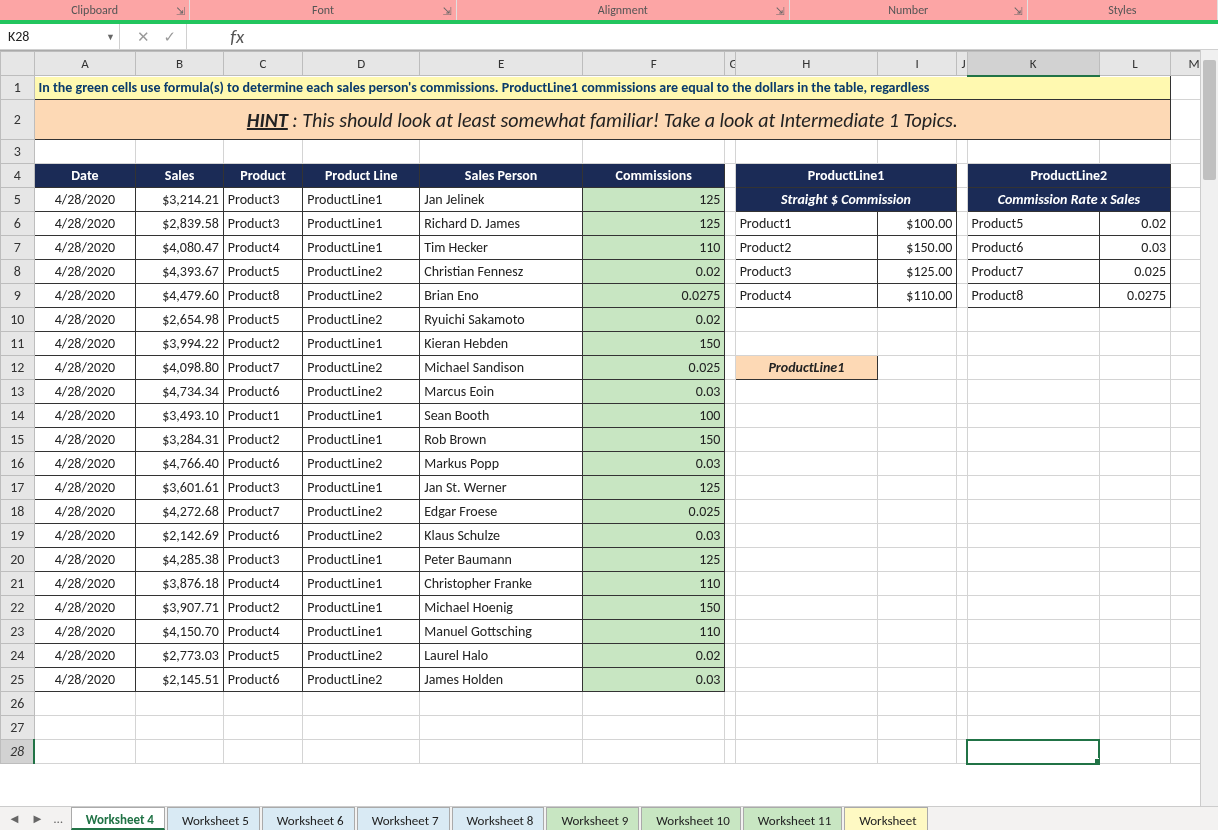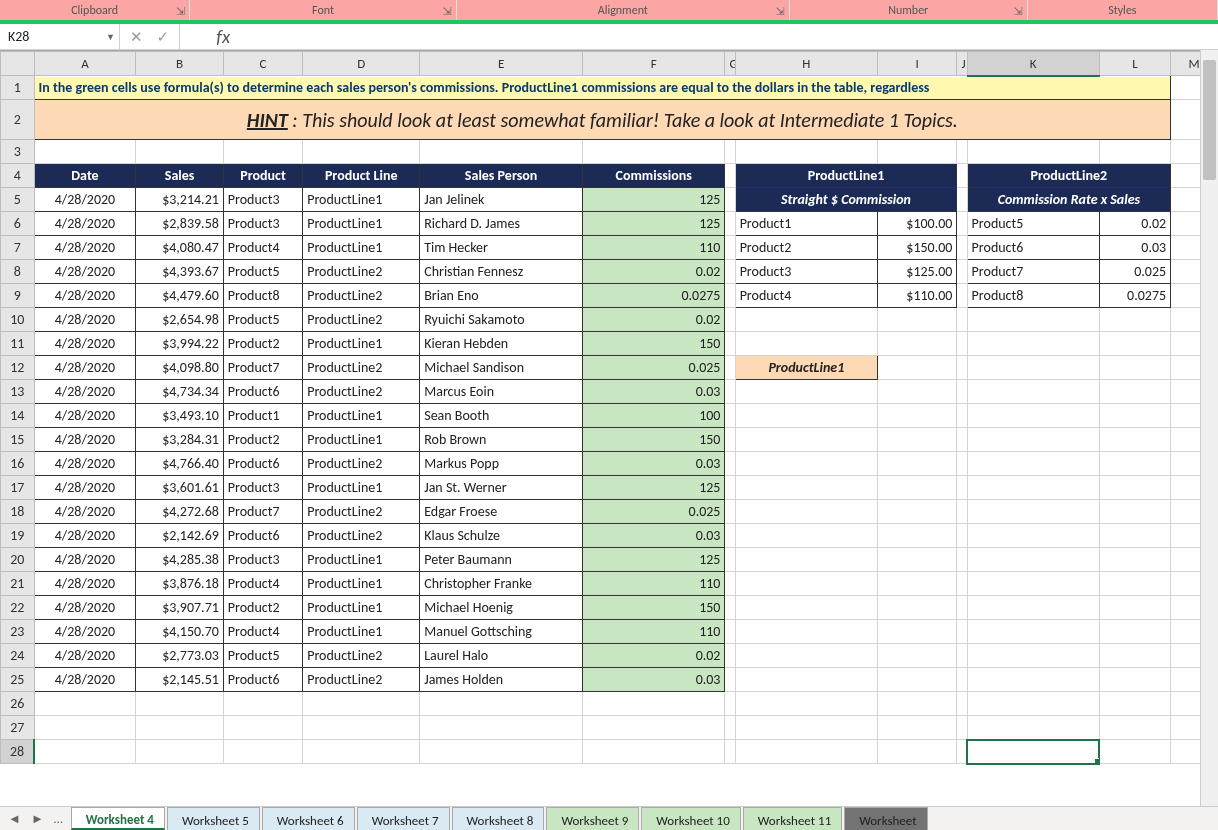--- a/index.html
+++ b/index.html
@@ -3,55 +3,55 @@
 <meta charset="utf-8">
 <style>
   * { box-sizing: border-box; margin: 0; padding: 0; }
   body { font-family: Calibri, Arial, sans-serif; font-size: 14px; background: #f3f2f1; overflow: hidden; width:1218px; height:830px; position:relative; color:#222;}
   
   .ribbon-groups { display:flex; height:24px; background:#fca5a5; border-bottom:4px solid #22c55e; font-size:12px; color:#555;}
   .ribbon-group { display:flex; align-items:center; justify-content:center; position:relative; border-right:1px solid #e0e0e0;}
   .ribbon-group .lnch { position:absolute; right:4px; bottom:2px; font-size:11px; color:#666;}
   .g-clip{width:200px;} .g-font{width:280px;} .g-align{width:350px;} .g-num{width:250px;} .g-styles{width:200px;}
 
-  .namebar { display:flex; height:26px; background:#fff; border-bottom:1px solid #d0d0d0; align-items:stretch;}
+  .namebar { display:flex; height:26px; background:#fff; border-bottom:1px solid #d0d0d0; align-items:stretch;gap:7px;}
   .namebox { width:120px; display:flex; align-items:center; border-right:1px solid #d0d0d0; padding:0 4px 0 8px; justify-content:space-between;}
   .namebox .dd{font-size:9px;color:#666;}
   .fx-btns { display:flex; align-items:center; gap:14px; padding:0 10px; color:#999; border-right:1px solid #d0d0d0;}
   .fx-label { display:flex; align-items:center; padding:0 8px; font-style:italic; color:#555; font-size:19px;margin-left:28px;}
   .formula-input { flex:1; border:none; background:#fff; padding:0 6px; }
 
   .grid-wrap{position:absolute; top:50px; left:0; right:0; bottom:24px; background:#fff; border-top:1px solid #aaa;}
   
   table.grid { border-collapse:collapse; table-layout:fixed; width:100%; }
   .grid th, .grid td { border:1px solid #d4d4d4; height:24px; font-size:14px; overflow:hidden; white-space:nowrap; padding:0 4px;}
   .grid thead th { background:#e6e6e6; text-align:center; font-weight:normal; color:#333; border-color:#bdbdbd; font-size:13px; position:relative;}
   .grid thead th.sel { background:#d2d2d2; border-bottom:2px solid #217346;}
   .rowhdr { background:#e6e6e6; text-align:center; color:#333; border-color:#bdbdbd !important; font-size:12px;}
-  .rowhdr.sel { background:#d2d2d2; border-right:2px solid #217346 !important;}
+  .rowhdr.sel { background:#d2d2d2; border-right:2px solid #217346 !important;font-style:italic;}
   .corner { background:#e6e6e6; border-color:#bdbdbd !important;}
 
   td.empty { background:#fff; }
   td.yellow-band { background:#FFF9B0; font-weight:bold; color:#0a3b6b; border:1px solid #333 !important;}
   td.hint-band { background:#fdd9b5; text-align:center; font-style:italic; border:1px solid #333 !important; font-size:20px;}
   td.hint-band .u{ text-decoration:underline; font-weight:bold; font-style:italic;}
   .hdr-dark { background:#1b2b56; color:#fff; font-weight:bold; text-align:center; border:1px solid #333 !important;}
   .hdr-sub { background:#1b2b56; color:#fff; font-weight:bold; font-style:italic; text-align:center; border:1px solid #333 !important;}
   td.box { border:1px solid #333 !important; }
   td.green { background:#c8e6c2; text-align:right; }
   td.r { text-align:right;} td.c{text-align:center;} td.l{text-align:left;}
   td.pl1tag { background:#fdd9b5; font-weight:bold; font-style:italic; text-align:center; border:1px solid #333 !important;}
   
   .sel-cell { outline:2px solid #217346; outline-offset:-1px; position:relative;}
   .sel-cell::after{content:""; position:absolute; right:-3px; bottom:-3px; width:6px; height:6px; background:#217346; border:1px solid #fff;}
   
   .tabbar { position:absolute; bottom:0; left:0; right:0; height:24px; background:#f3f2f1; display:flex; align-items:stretch; border-top:1px solid #ccc; font-size:13px;}
   .tab-nav { display:flex; align-items:center; padding:0 8px; gap:10px; color:#666;}
   .tab { padding:3px 10px 0 14px; background:#d9eaf4; border:1px solid #aaa; border-bottom:none; margin-right:2px; display:flex; align-items:center; cursor:pointer;}
-  .tab.green{background:#c8e6c2;} .tab.plain{background:#737373;}
+  .tab.green{background:#c8e6c2;} .tab.plain{background:#fef9c3;}
   .tab.active{ background:#fff; color:#217346; font-weight:bold; border-bottom:2px solid #217346;}
   .vscroll{position:absolute; right:0; top:50px; bottom:24px; width:18px; background:#f0f0f0; border-left:1px solid #ccc;}
   .vscroll .thumb{position:absolute; top:10px; left:2px; right:2px; height:120px; background:#c0c0c0; border-radius:2px;}
 </style>
 </head>
 <body>
 
 <div class="ribbon-groups">
   <div class="ribbon-group g-clip">
       <span>Clipboard</span>

